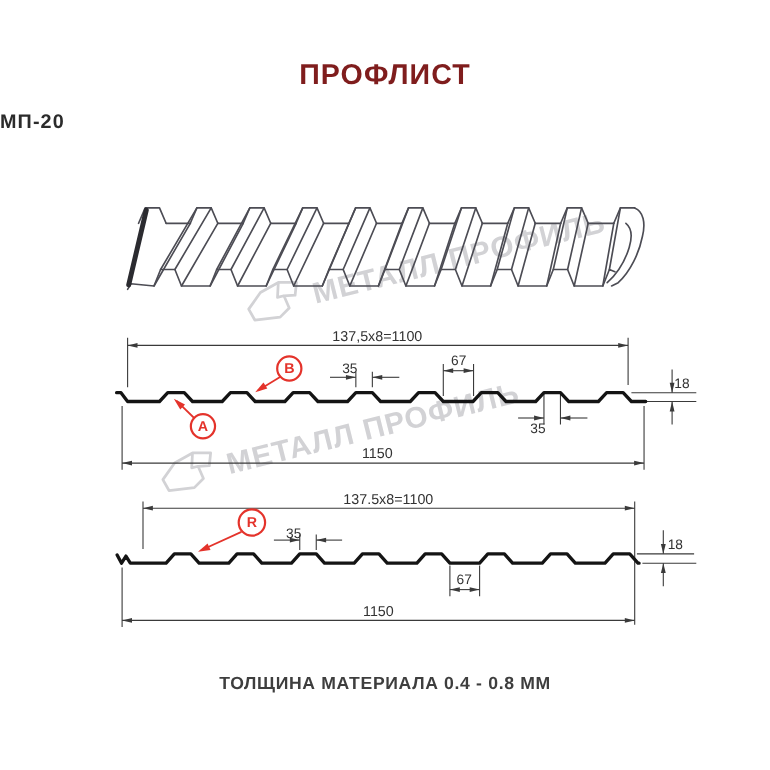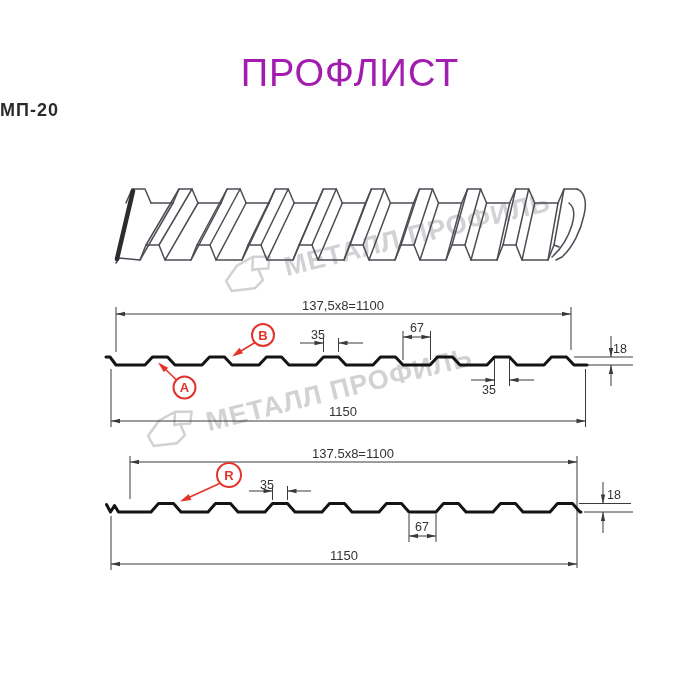--- a/index.html
+++ b/index.html
@@ -1,19 +1,19 @@
 <!DOCTYPE html>
 <html><head>
 <meta charset="utf-8">
 <style>
   html,body{margin:0;padding:0;background:#ffffff;}
   #page{position:relative;width:700px;height:700px;background:#fff;overflow:hidden;
         font-family:"Liberation Sans",sans-serif;}
   #title{position:absolute;top:52px;left:0;width:700px;text-align:center;
-         font-size:38px;font-weight:normal;letter-spacing:1px;color:#a21caf;}
+         font-size:26px;font-weight:bold;letter-spacing:1px;color:#7f1d1d;}
   #subtitle{position:absolute;top:100px;left:0;width:700px;text-align:left;
          font-size:18px;font-weight:bold;letter-spacing:1px;color:#2b2b2b;}
   #footer{position:absolute;top:613px;left:0;width:700px;text-align:center;
          font-size:16px;font-weight:bold;letter-spacing:.6px;color:#3e3e3e;}
   svg{position:absolute;top:0;left:0;}
   .o3{stroke:#4c4c54;fill:none;stroke-width:1.5;stroke-linejoin:round;stroke-linecap:round}
   .edge3{stroke:#2b2b30;stroke-width:4.5;stroke-linecap:round}
   .dln{stroke:#3a3a3a;stroke-width:1;fill:none}
   .prof{stroke:#141414;stroke-width:3;fill:none;stroke-linejoin:round;stroke-linecap:round}
   .redc{stroke:#e4332b;stroke-width:2;fill:none}
@@ -184,13 +184,14 @@
 
       <g>
         <line class="redl" x1="219.5" y1="483.5" x2="182.8" y2="500.2"></line>
         <path class="redf" d="M180,501.5 L188.7,494.1 L191.4,499.9 Z"></path>
         <circle class="redc" cx="229" cy="475" r="12"></circle>
         <text class="redt" x="229" y="479.5" text-anchor="middle">R</text>
       </g>
     </g>
   </svg>
 
+  <div id="footer">ТОЛЩИНА МАТЕРИАЛА 0.4 - 0.8 ММ</div>
 </div>
 
 </body></html>

